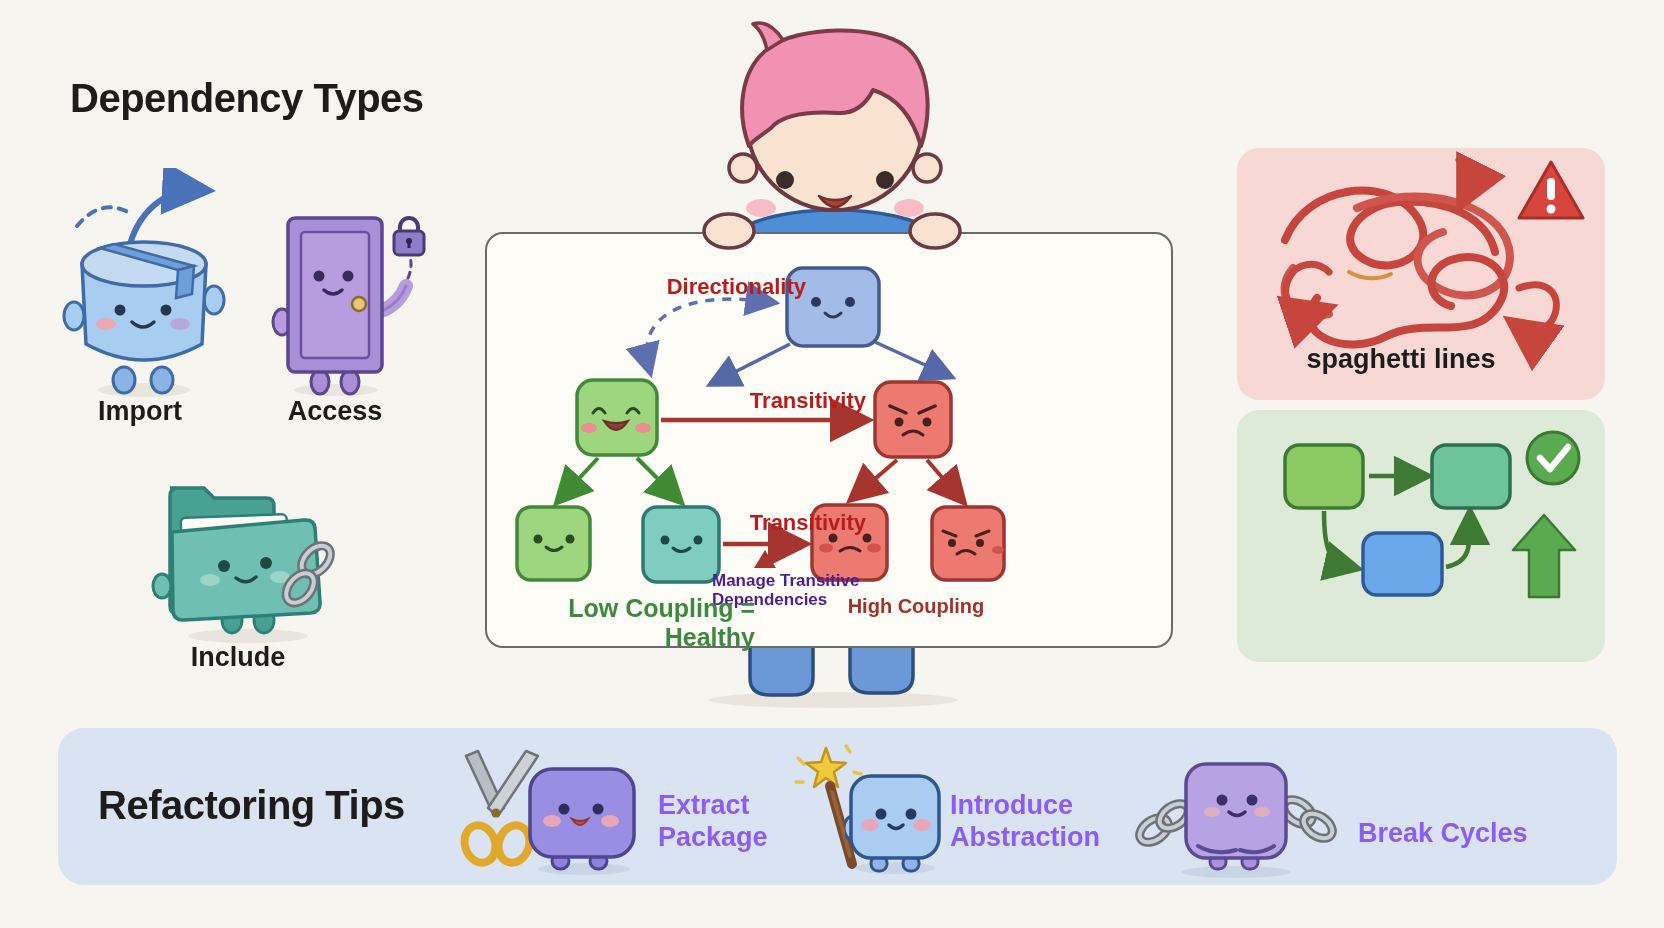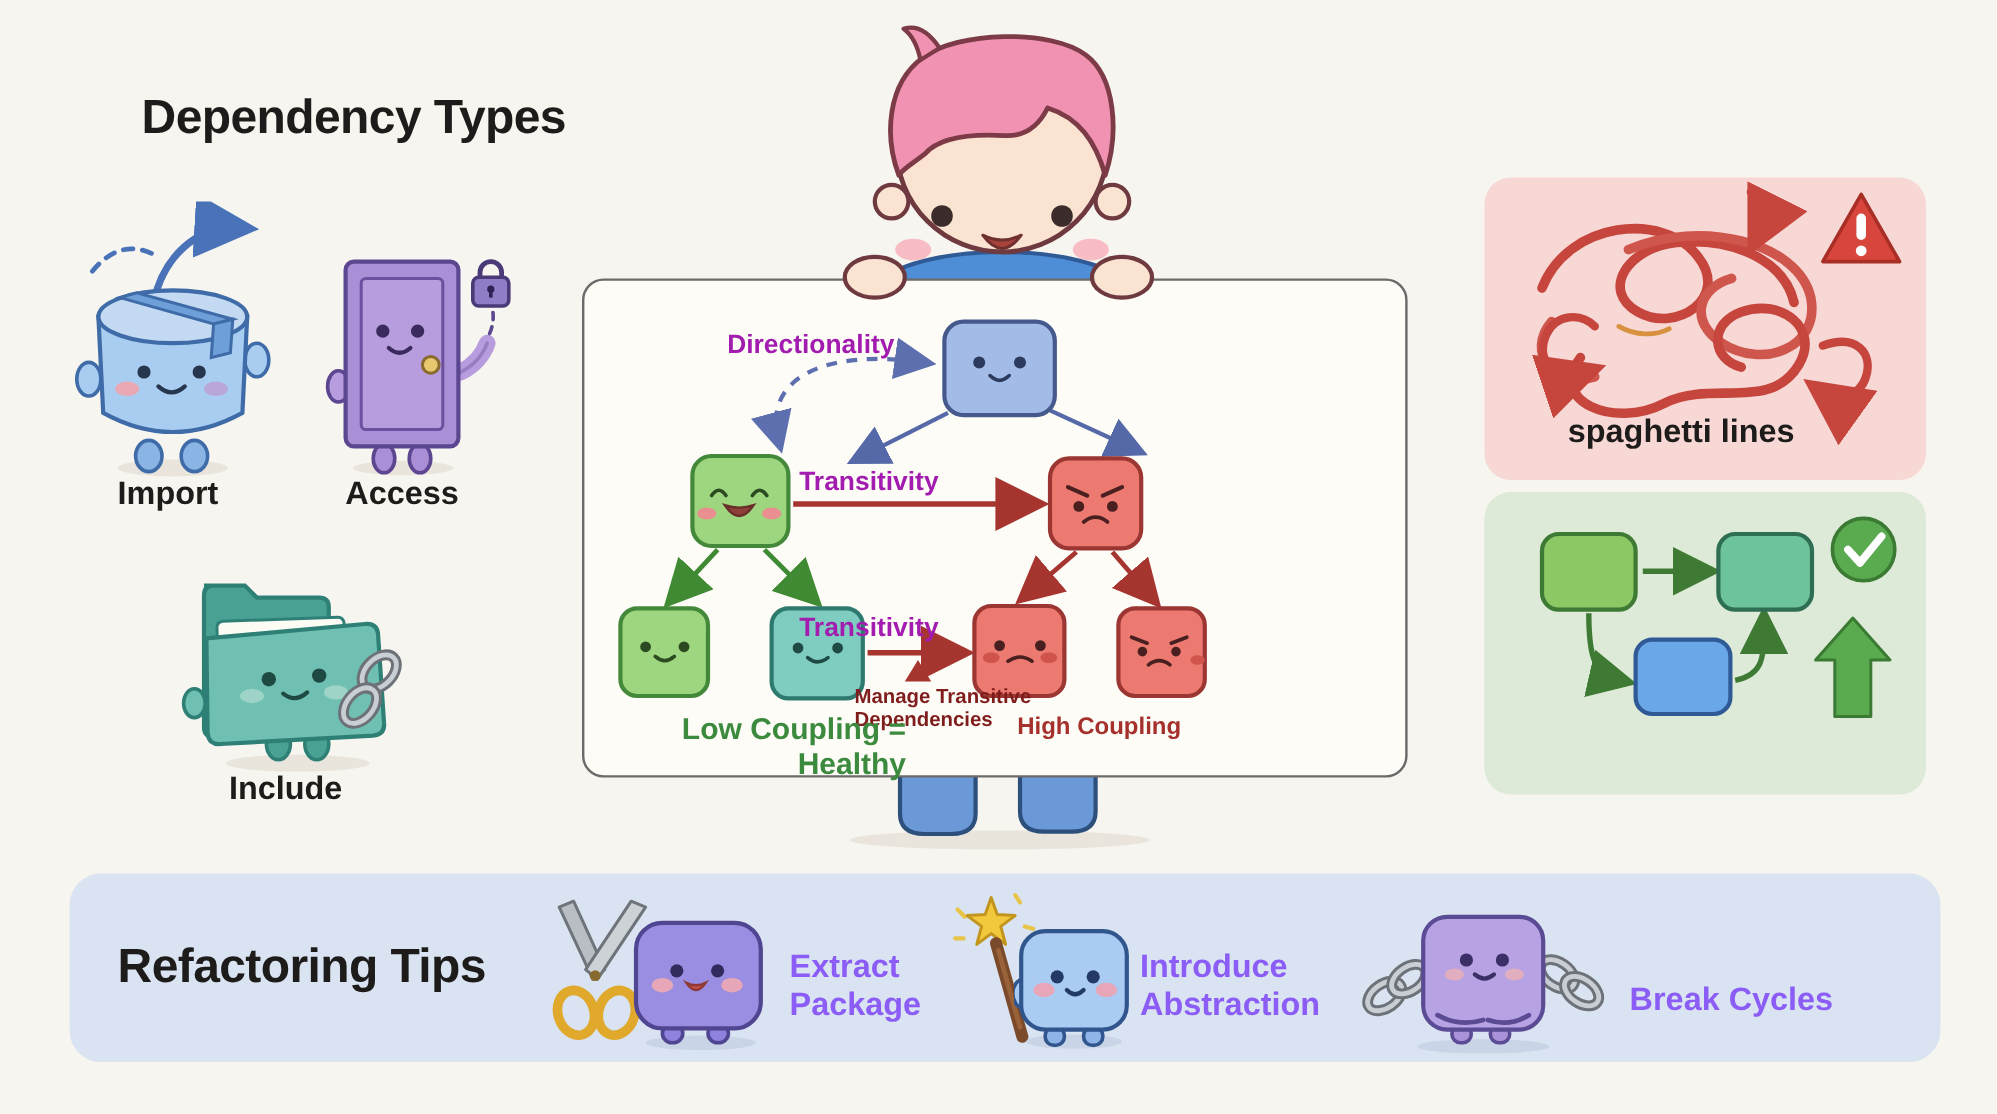--- a/index.html
+++ b/index.html
@@ -2,37 +2,37 @@
 <html><head>
 <meta charset="utf-8">
 <style>
   html,body{margin:0;padding:0;}
   body{font-family:"Liberation Sans",sans-serif;}
   #stage{position:relative;width:1664px;height:928px;background:#f7f5ef;overflow:hidden;}
   .abs{position:absolute;}
   .h1{font-weight:bold;font-size:40px;color:#1d1c1a;letter-spacing:-0.5px;}
   .lbl{font-weight:bold;font-size:27px;color:#1d1c1a;text-align:center;}
   .board{background:#fdfcf7;border:2.5px solid #6a6a6a;border-radius:18px;box-sizing:border-box;}
-  .board-lbl{font-weight:bold;font-size:22px;color:#a21caf;text-align:left;}
-  .note{font-weight:bold;font-size:17px;line-height:19px;color:#7f1d1d;}
+  .board-lbl{font-weight:bold;font-size:22px;color:#b91c1c;text-align:right;}
+  .note{font-weight:bold;font-size:17px;line-height:19px;color:#4c1d95;}
   .green-lbl{font-weight:bold;font-size:25px;color:#3c8a3e;text-align:right;}
   .red-lbl{font-weight:bold;font-size:20px;color:#a5302c;text-align:center;}
   .panel{border-radius:22px;}
   .panel-neg{background:#f7d8d5;}
   .panel-pos{background:#dcead7;}
   .footer-bar{background:#d9e3f1;border-radius:26px;}
   .tip-lbl{font-weight:bold;font-size:27px;line-height:32px;color:#8b5cf6;}
   .z1{z-index:1}.z2{z-index:2}.z3{z-index:3}.z4{z-index:4}
 </style>
 </head>
 <body>
 
 <div id="stage">
 
-  <div class="abs h1" style="left:70px;top:76px;margin-left:48px;">Dependency Types</div>
+  <div class="abs h1" style="left:70px;top:76px;">Dependency Types</div>
 
   <svg class="abs" style="left:62px;top:168px;" width="175" height="232" viewBox="0 0 175 232">
     <defs>
         <marker id="mImp" markerWidth="9" markerHeight="9" refX="6" refY="4.5" orient="auto">
           <path d="M0,0 L9,4.5 L0,9 Z" fill="#4a72b8"></path>
         </marker>
       </defs>
     <ellipse cx="82" cy="222" rx="46" ry="7" fill="#e9e5dc"></ellipse>
     <path d="M15 58 Q38 30 66 44" fill="none" stroke="#4a72b8" stroke-width="4" stroke-dasharray="8 8" stroke-linecap="round"></path>
     <path d="M66 84 C 74 46, 102 20, 136 22" fill="none" stroke="#4a72b8" stroke-width="6" stroke-linecap="round" marker-end="url(#mImp)"></path>

